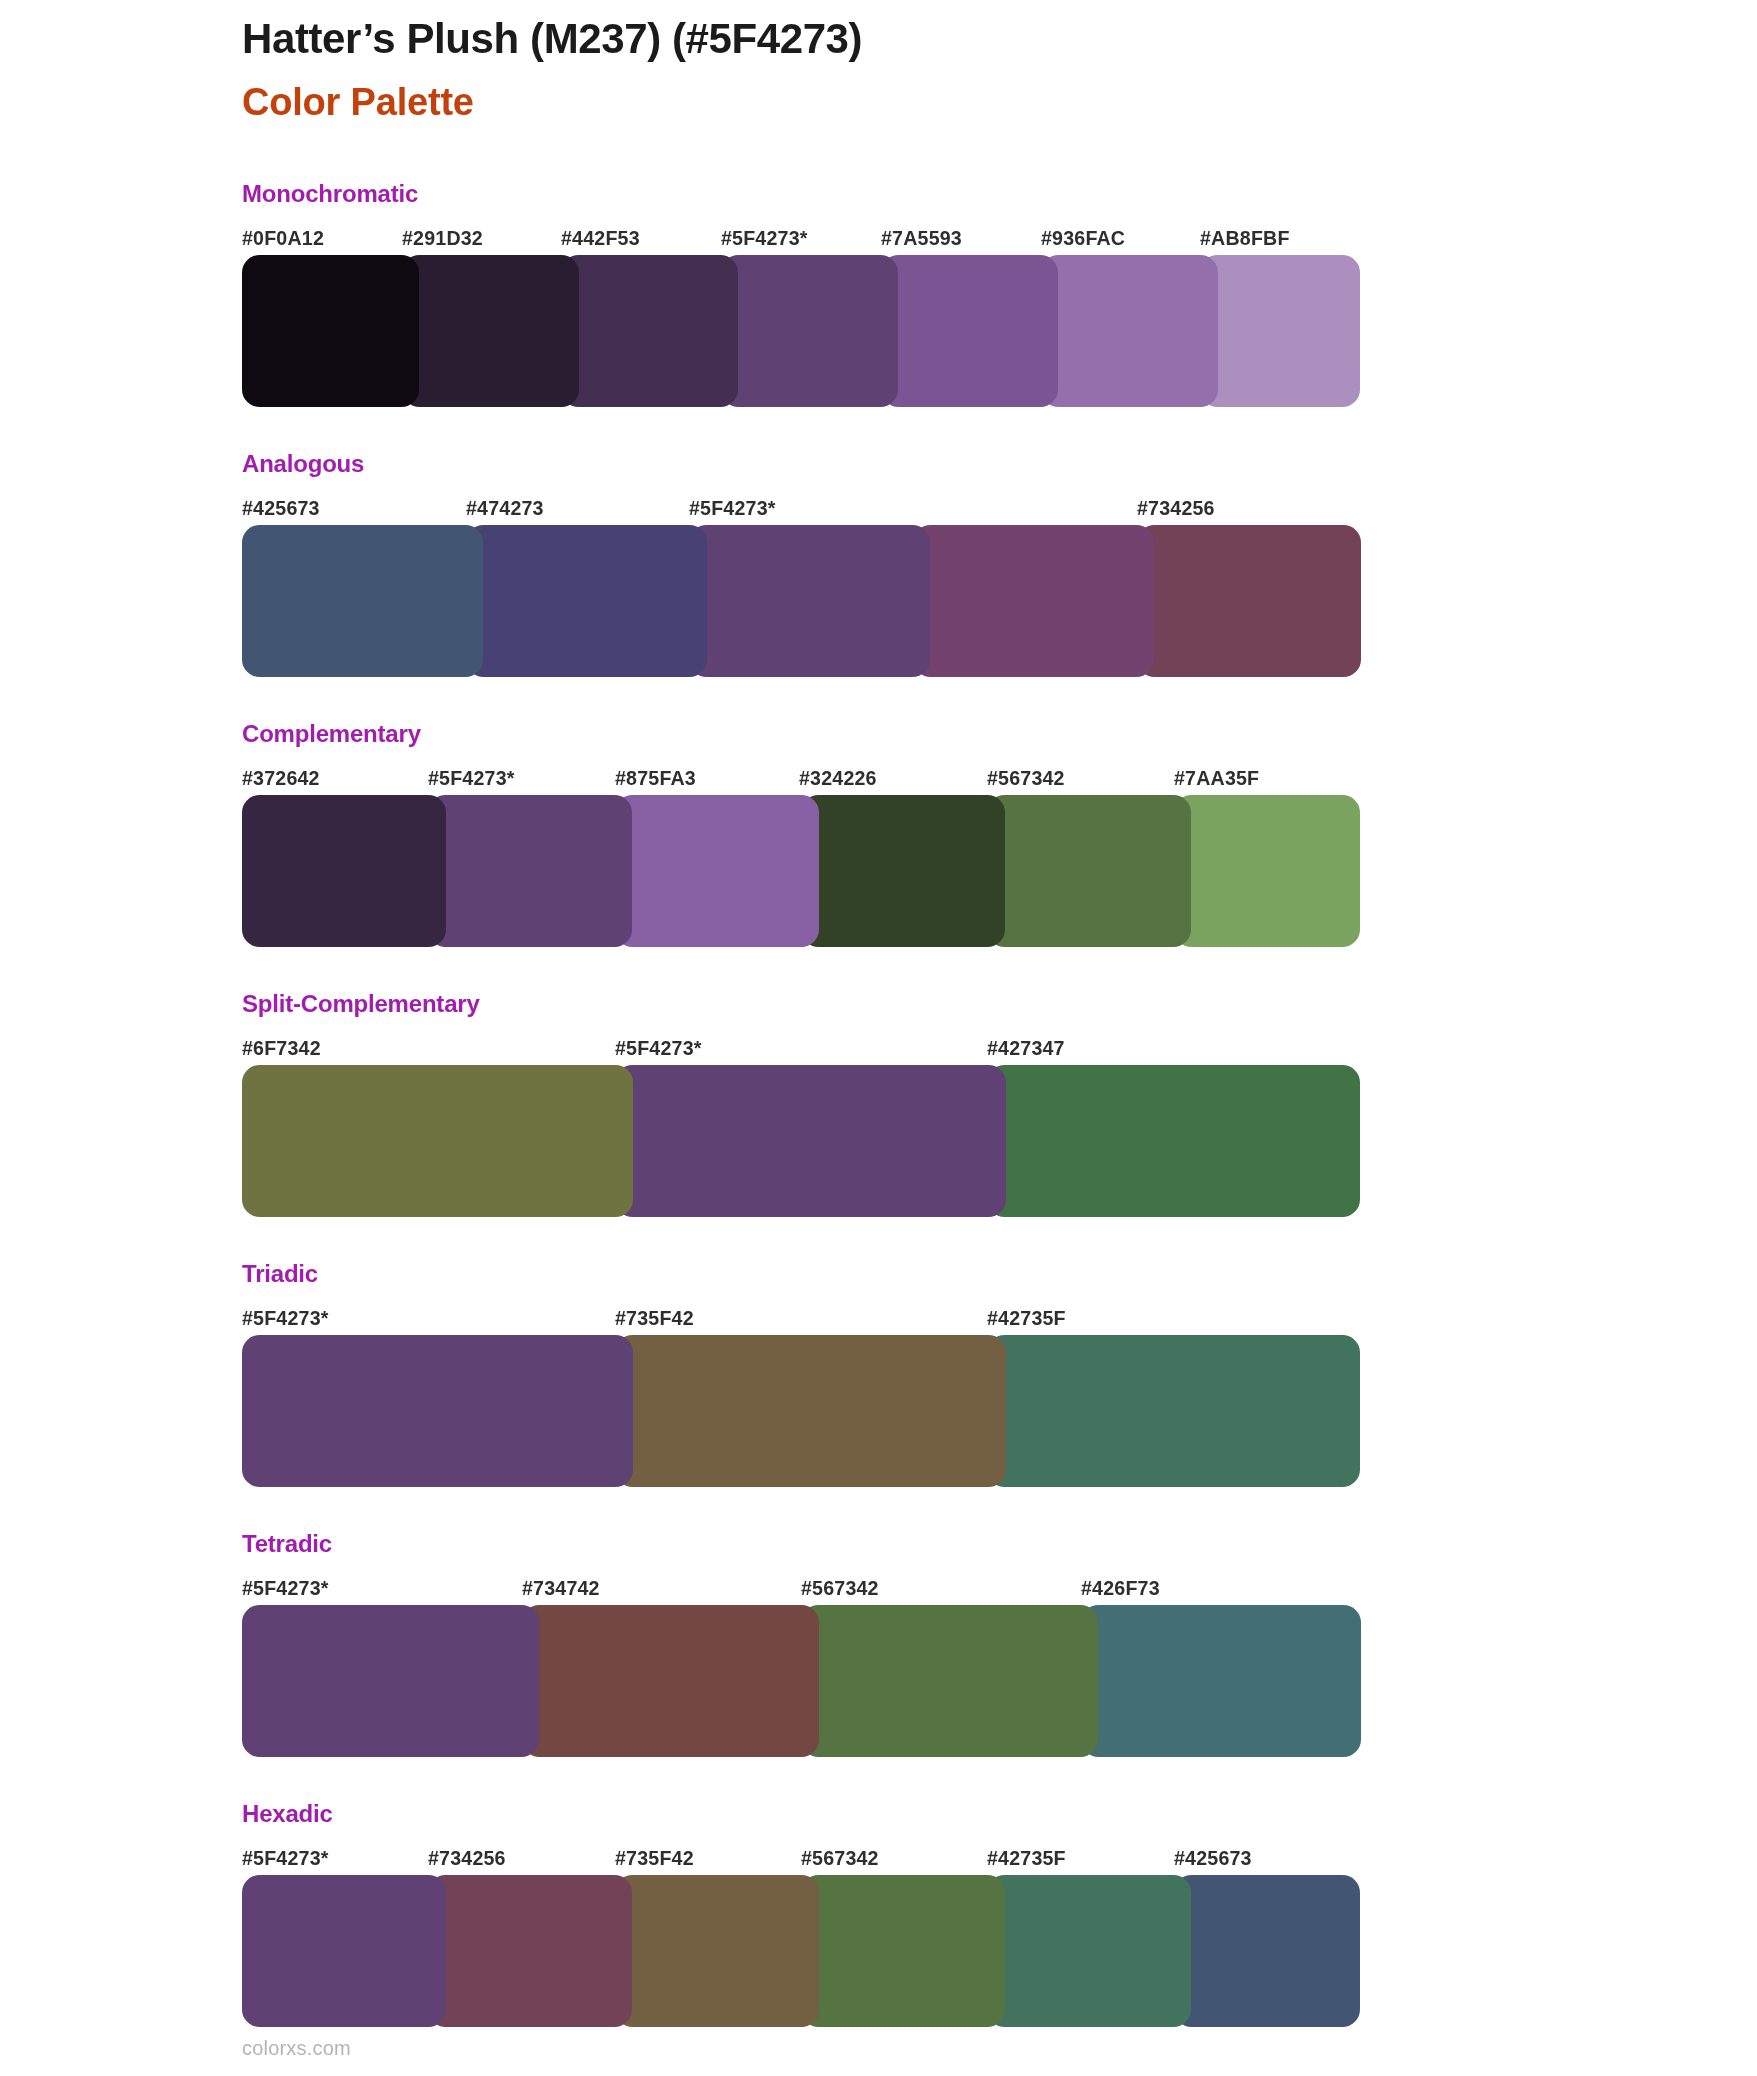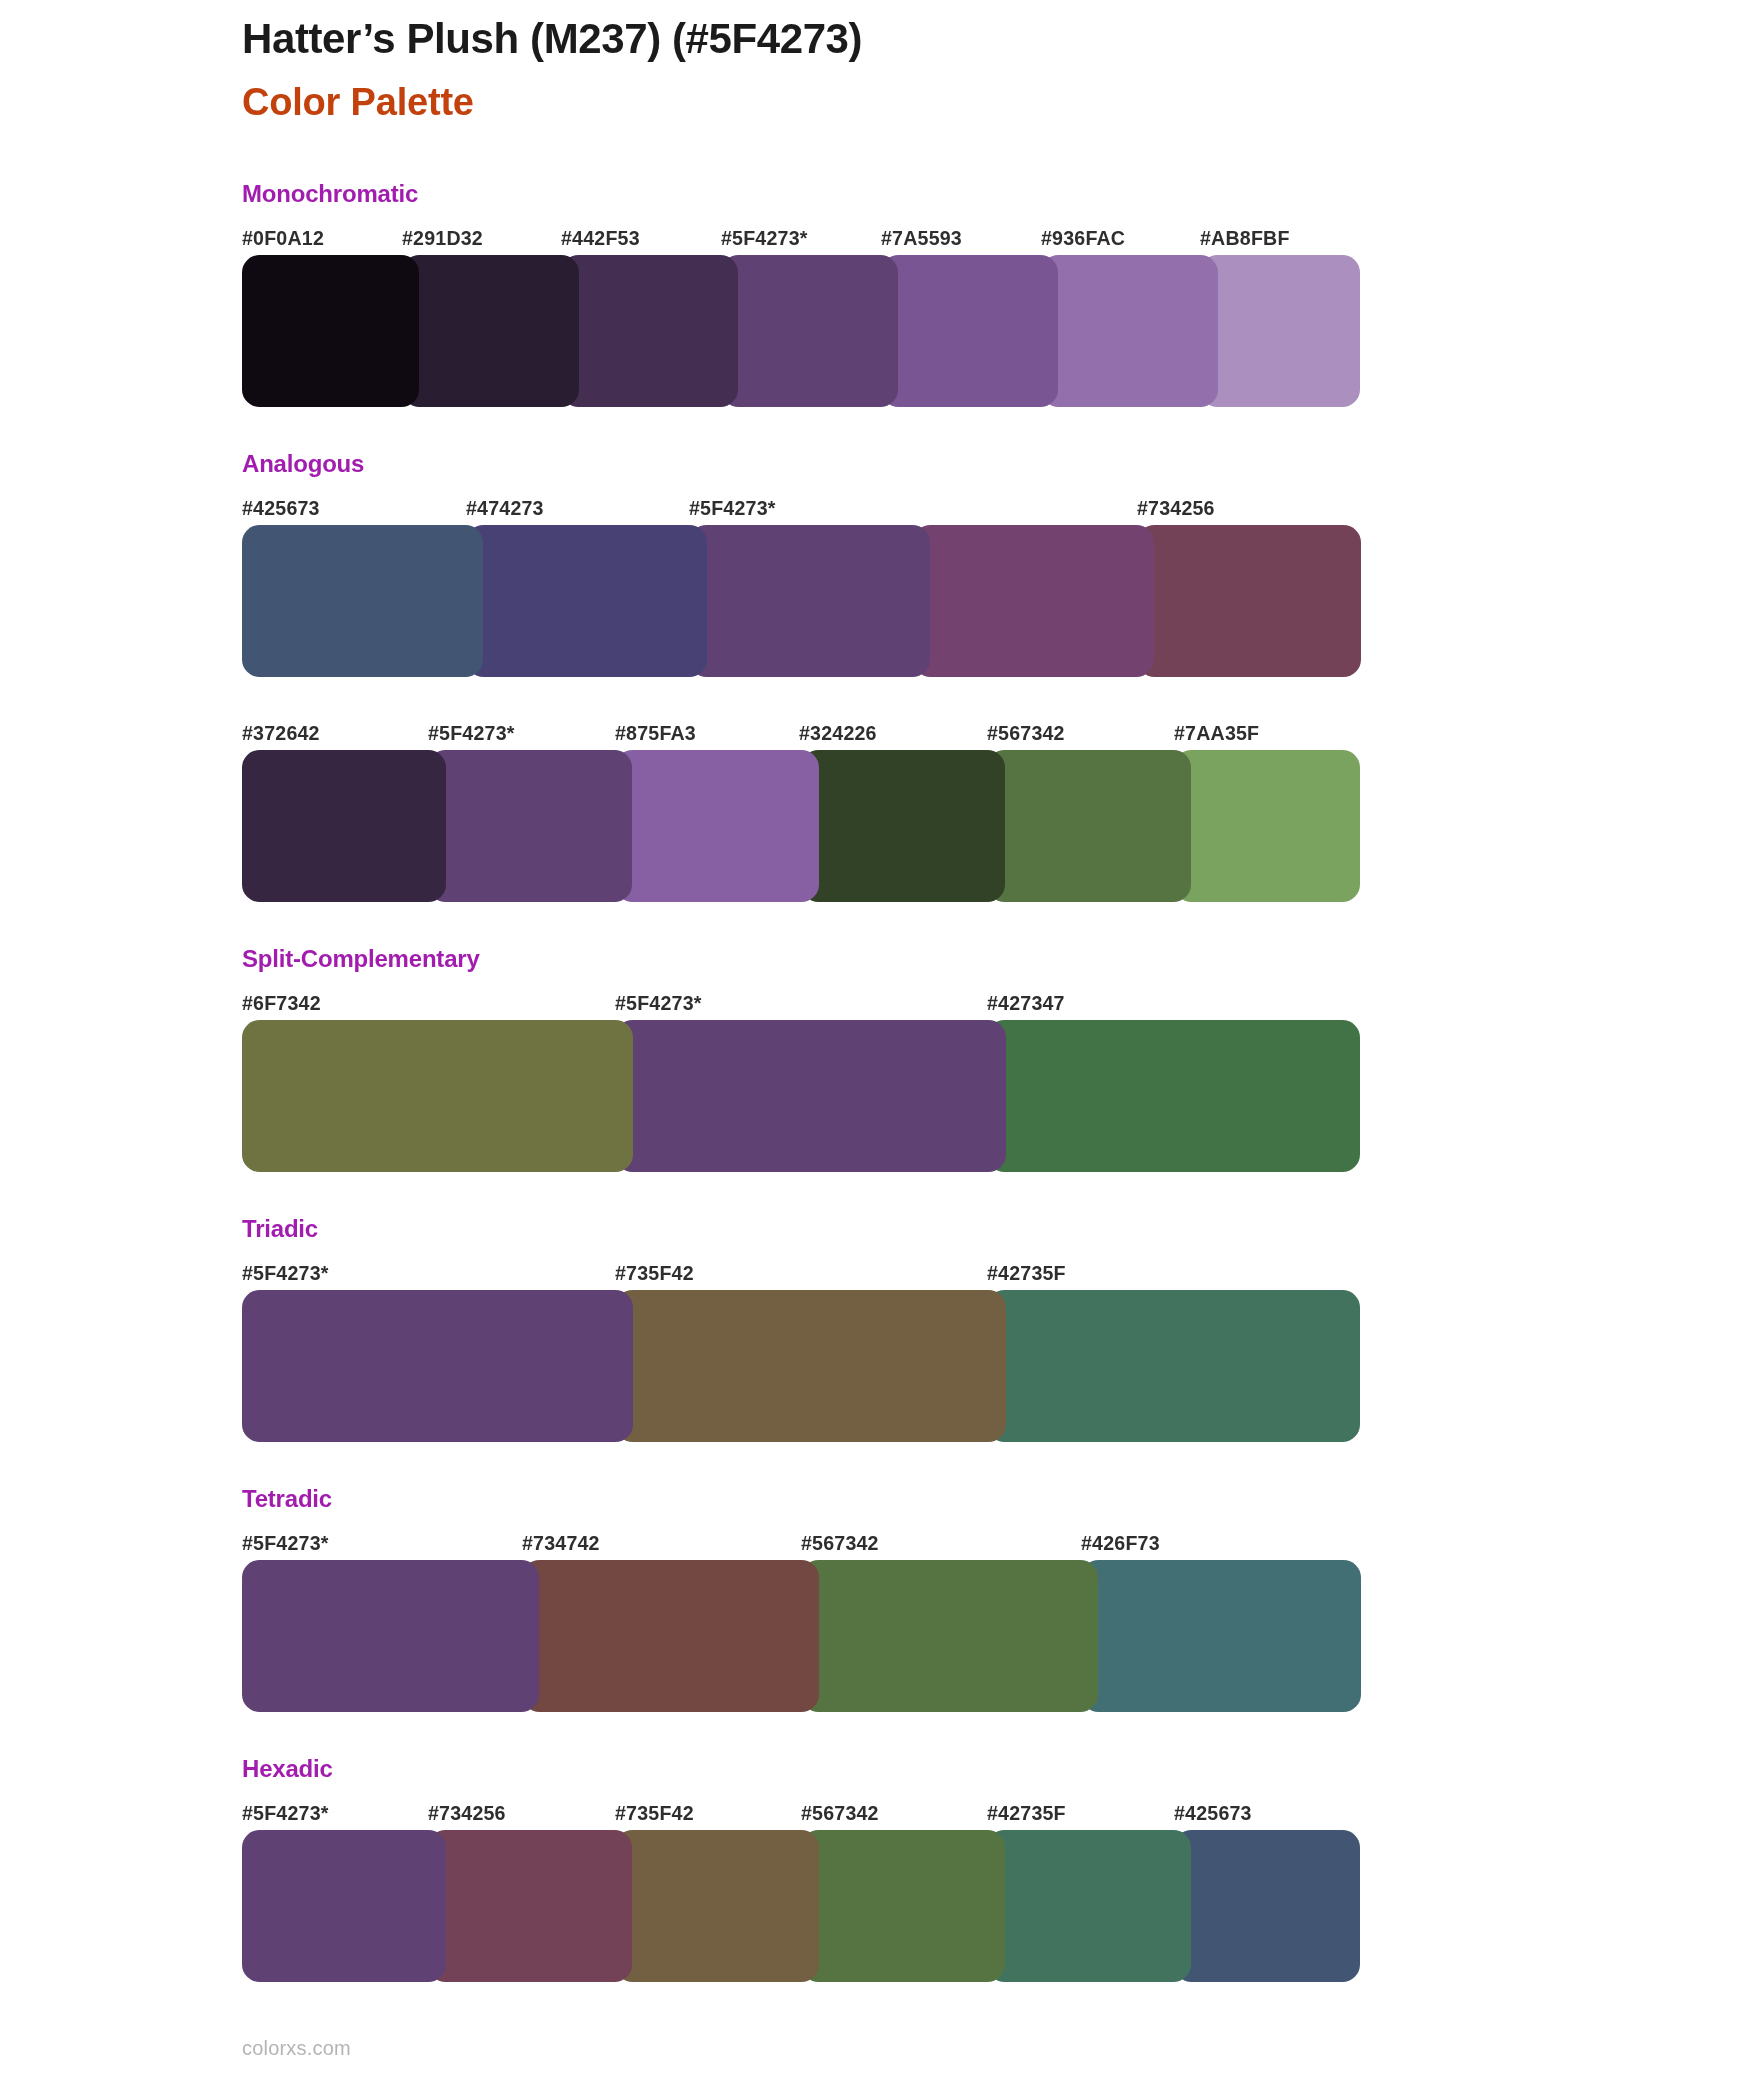--- a/index.html
+++ b/index.html
@@ -158,20 +158,21 @@
         <div class="swatches">
           <div class="swatch" title="#425673" style="left: 0px; width: 241px; background: rgb(66, 86, 115); z-index: 5;"></div>
           <div class="swatch" title="#474273" style="left: 224px; width: 241px; background: rgb(71, 66, 115); z-index: 4;"></div>
           <div class="swatch" title="#5F4273*" style="left: 447px; width: 241px; background: rgb(95, 66, 115); z-index: 3;"></div>
           <div class="swatch" title="#73426E" style="left: 671px; width: 241px; background: rgb(115, 66, 110); z-index: 2;"></div>
           <div class="swatch" title="#734256" style="left: 895px; width: 224px; background: rgb(115, 66, 86); z-index: 1;"></div>
         </div>
       </div>
       <div class="sec-gap"></div>
       <div class="section">
+        <div class="section-heading">Complementary</div>
         <div class="labels">
           <div class="swatch-label" style="left: 0px;">#372642</div>
           <div class="swatch-label" style="left: 186px;">#5F4273*</div>
           <div class="swatch-label" style="left: 373px;">#875FA3</div>
           <div class="swatch-label" style="left: 557px;">#324226</div>
           <div class="swatch-label" style="left: 745px;">#567342</div>
           <div class="swatch-label" style="left: 932px;">#7AA35F</div>
         </div>
         <div class="swatches">
           <div class="swatch" title="#372642" style="left: 0px; width: 204px; background: rgb(55, 38, 66); z-index: 6;"></div>

